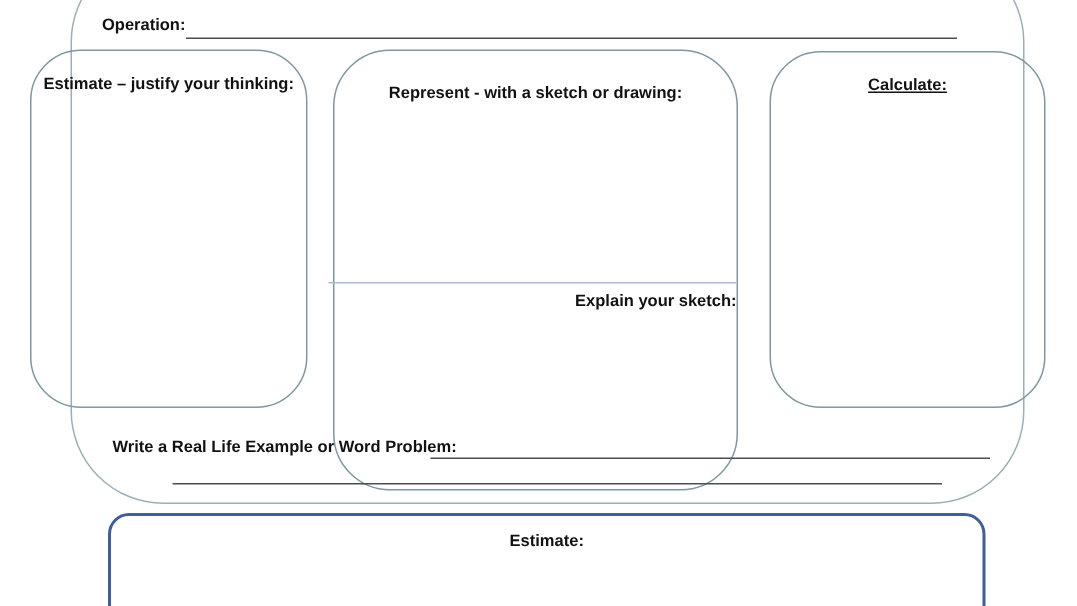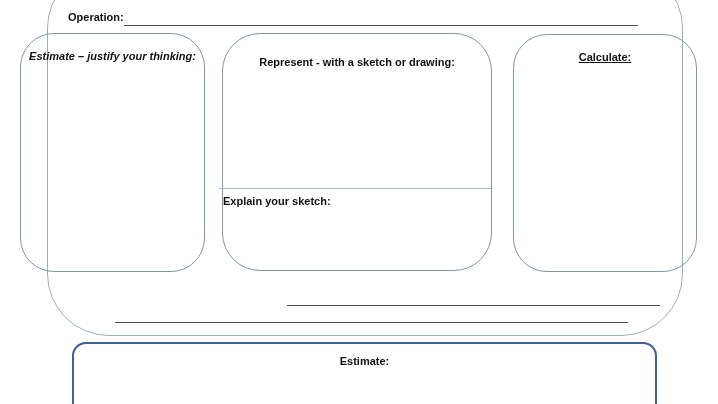--- a/index.html
+++ b/index.html
@@ -53,45 +53,44 @@
     border: 1.5px solid var(--box-border, #7e97a2);
     background: transparent;
     text-align: center;
   }
 
   .box-estimate {
     left: 20px;  top: 33px;
     width: 185px; height: 239px;
     border-radius: 34px;
     padding-top: 12px;
-    font-style: italic;
   }
 
   .box-represent {
     left: 222px; top: 33px;
-    width: 270px; height: 238px;
+    width: 270px; height: 294px;
     border-radius: 38px;
     padding-top: 18px;
   }
 
   .sketch-divider {
     position: absolute;
     left: -4px;
     right: 0;
     top: 154px;
     height: 0;
     border-top: 1.5px solid var(--divider, #a9bbd9);
   }
 
   .explain-label {
     position: absolute;
     top: 161px;
     left: 0;
     width: 100%;
-    text-align: left;
+    text-align: right;
   }
 
   .box-calculate {
     left: 513px; top: 34px;
     width: 184px; height: 238px;
     border-radius: 34px;
     padding-top: 12px;
     text-decoration: underline;
   }
 
@@ -128,20 +127,21 @@
   <div class="box box-represent">
     <span class="lbl">Represent - with a sketch or drawing:</span>
     <div class="sketch-divider"></div>
     <span class="lbl explain-label">Explain your sketch:</span>
   </div>
 
   <div class="box box-calculate">
     <span class="lbl">Calculate:</span>
   </div>
 
+  <span class="lbl abs real-life-label">Write a Real Life Example or Word Problem:</span>
   <div class="fill-line rl-line1"></div>
   <div class="fill-line rl-line2"></div>
 
   <div class="box box-reflect">
     <span class="lbl">Estimate:</span>
   </div>
 
 </div>
 
 </body></html>

